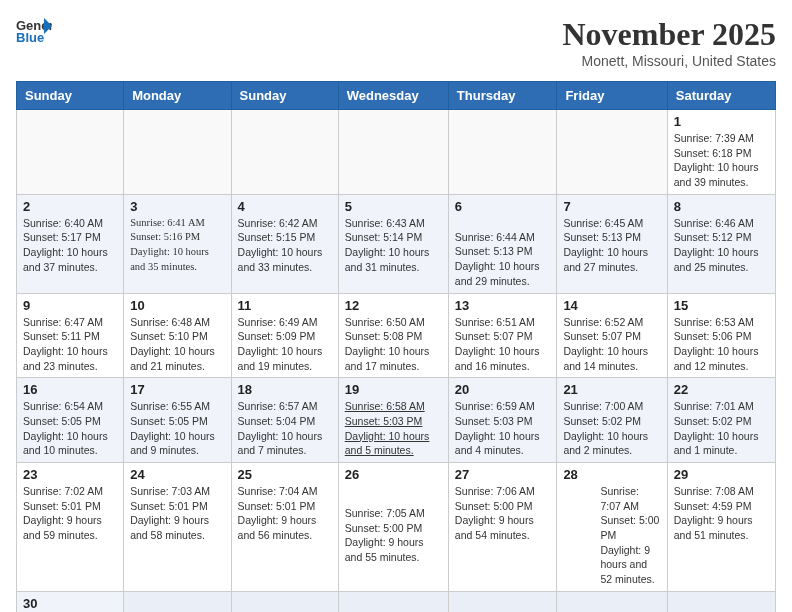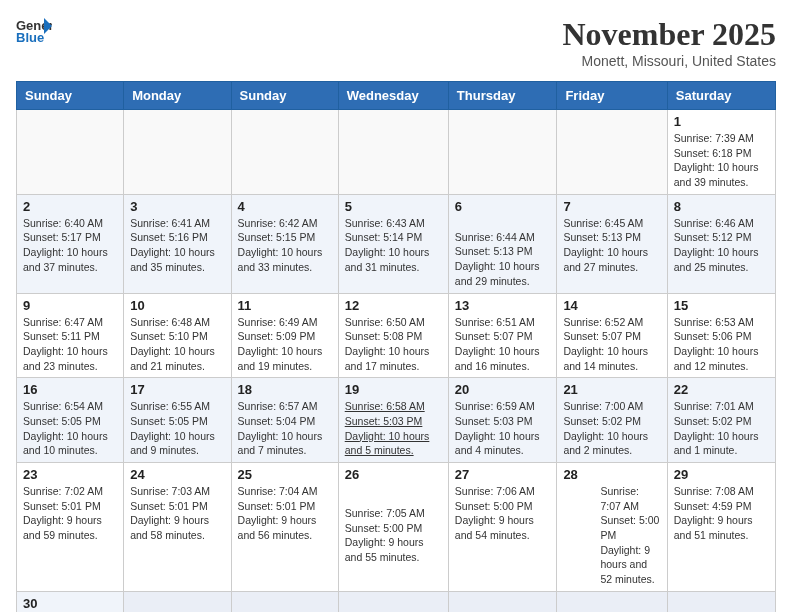--- a/index.html
+++ b/index.html
@@ -131,21 +131,21 @@
       </tr>
       <tr class="row-alt">
         <td>
           <span class="day-number">2</span>
           <div class="day-info" style="white-space: pre-line;">Sunrise: 6:40 AM
 Sunset: 5:17 PM
 Daylight: 10 hours and 37 minutes.</div>
         </td>
         <td>
           <span class="day-number">3</span>
-          <div class="day-info" style="white-space: pre-line;">Sunrise: 6:41 AM
+          <div class="day-info" style="white-space: pre-line; font-family: Liberation Serif, serif;">Sunrise: 6:41 AM
 Sunset: 5:16 PM
 Daylight: 10 hours and 35 minutes.</div>
         </td>
         <td>
           <span class="day-number">4</span>
           <div class="day-info" style="white-space: pre-line;">Sunrise: 6:42 AM
 Sunset: 5:15 PM
 Daylight: 10 hours and 33 minutes.</div>
         </td>
         <td>

